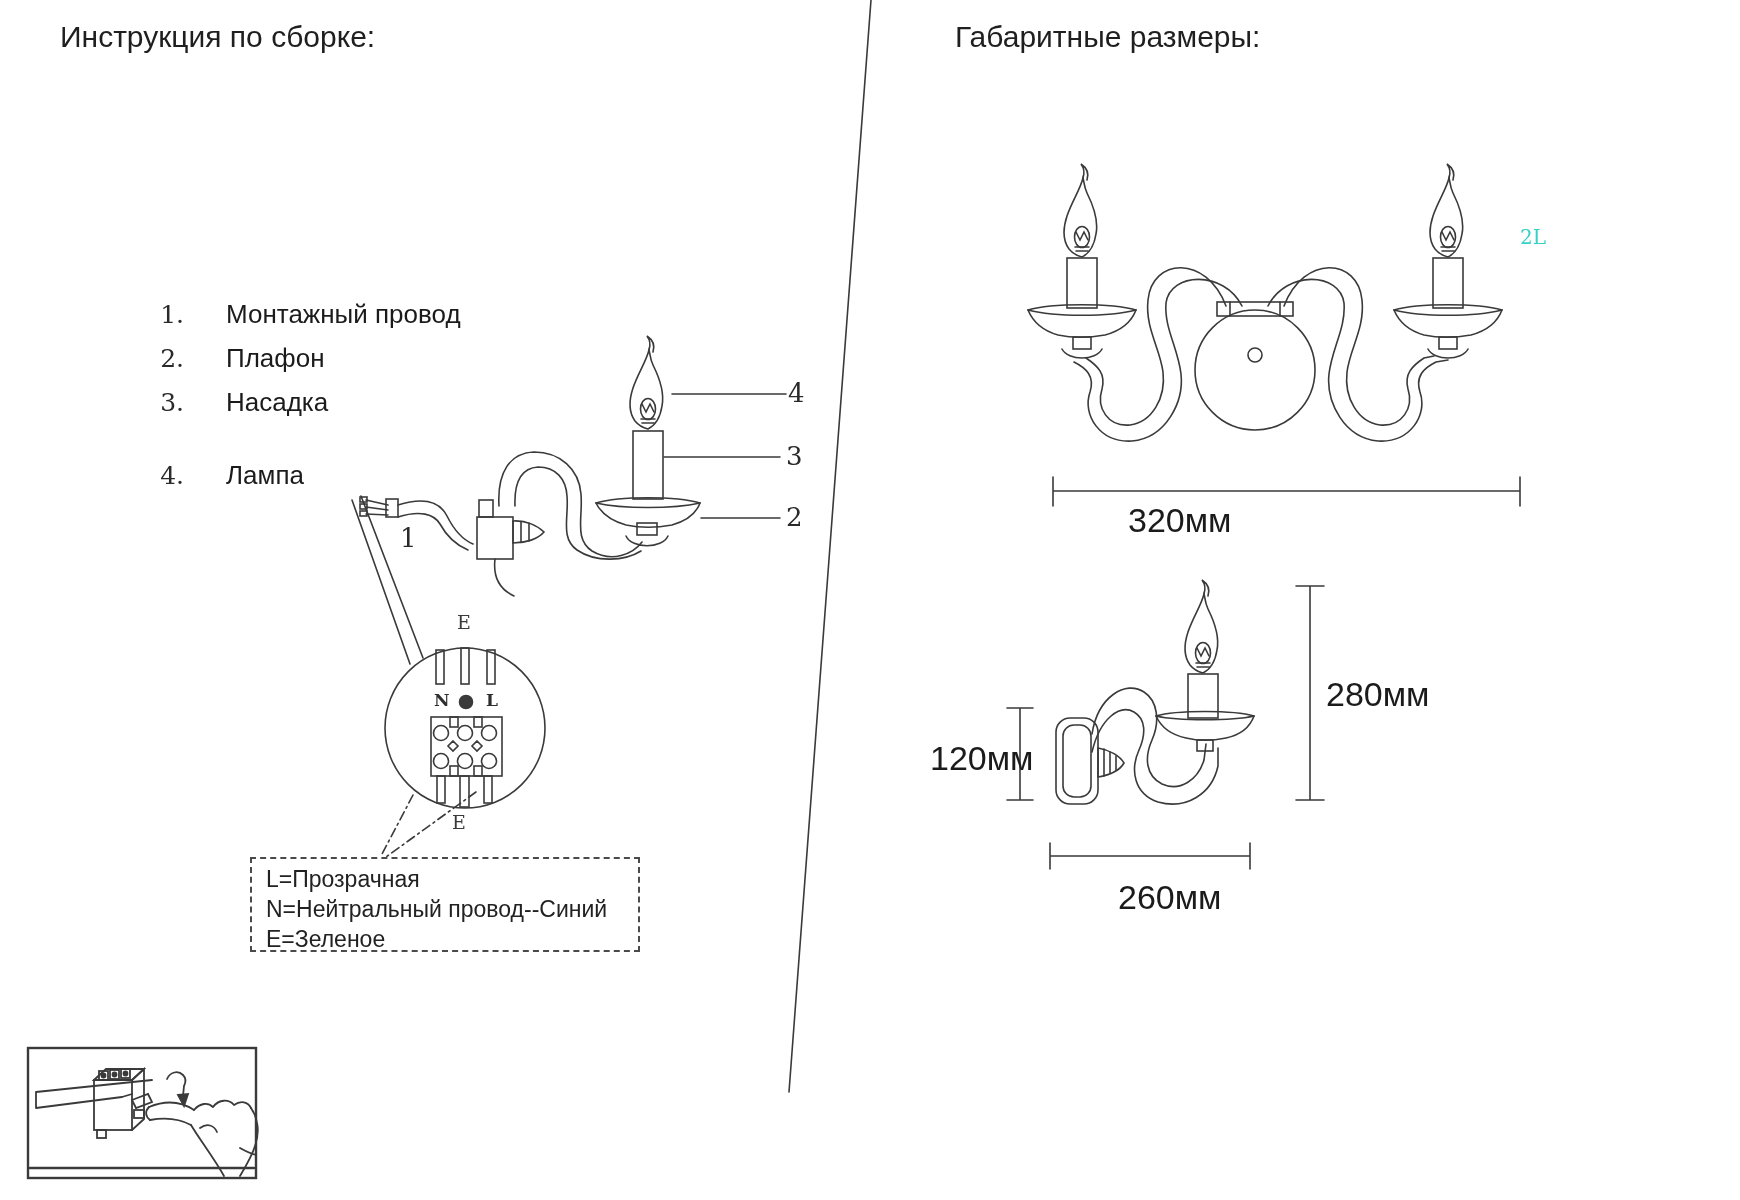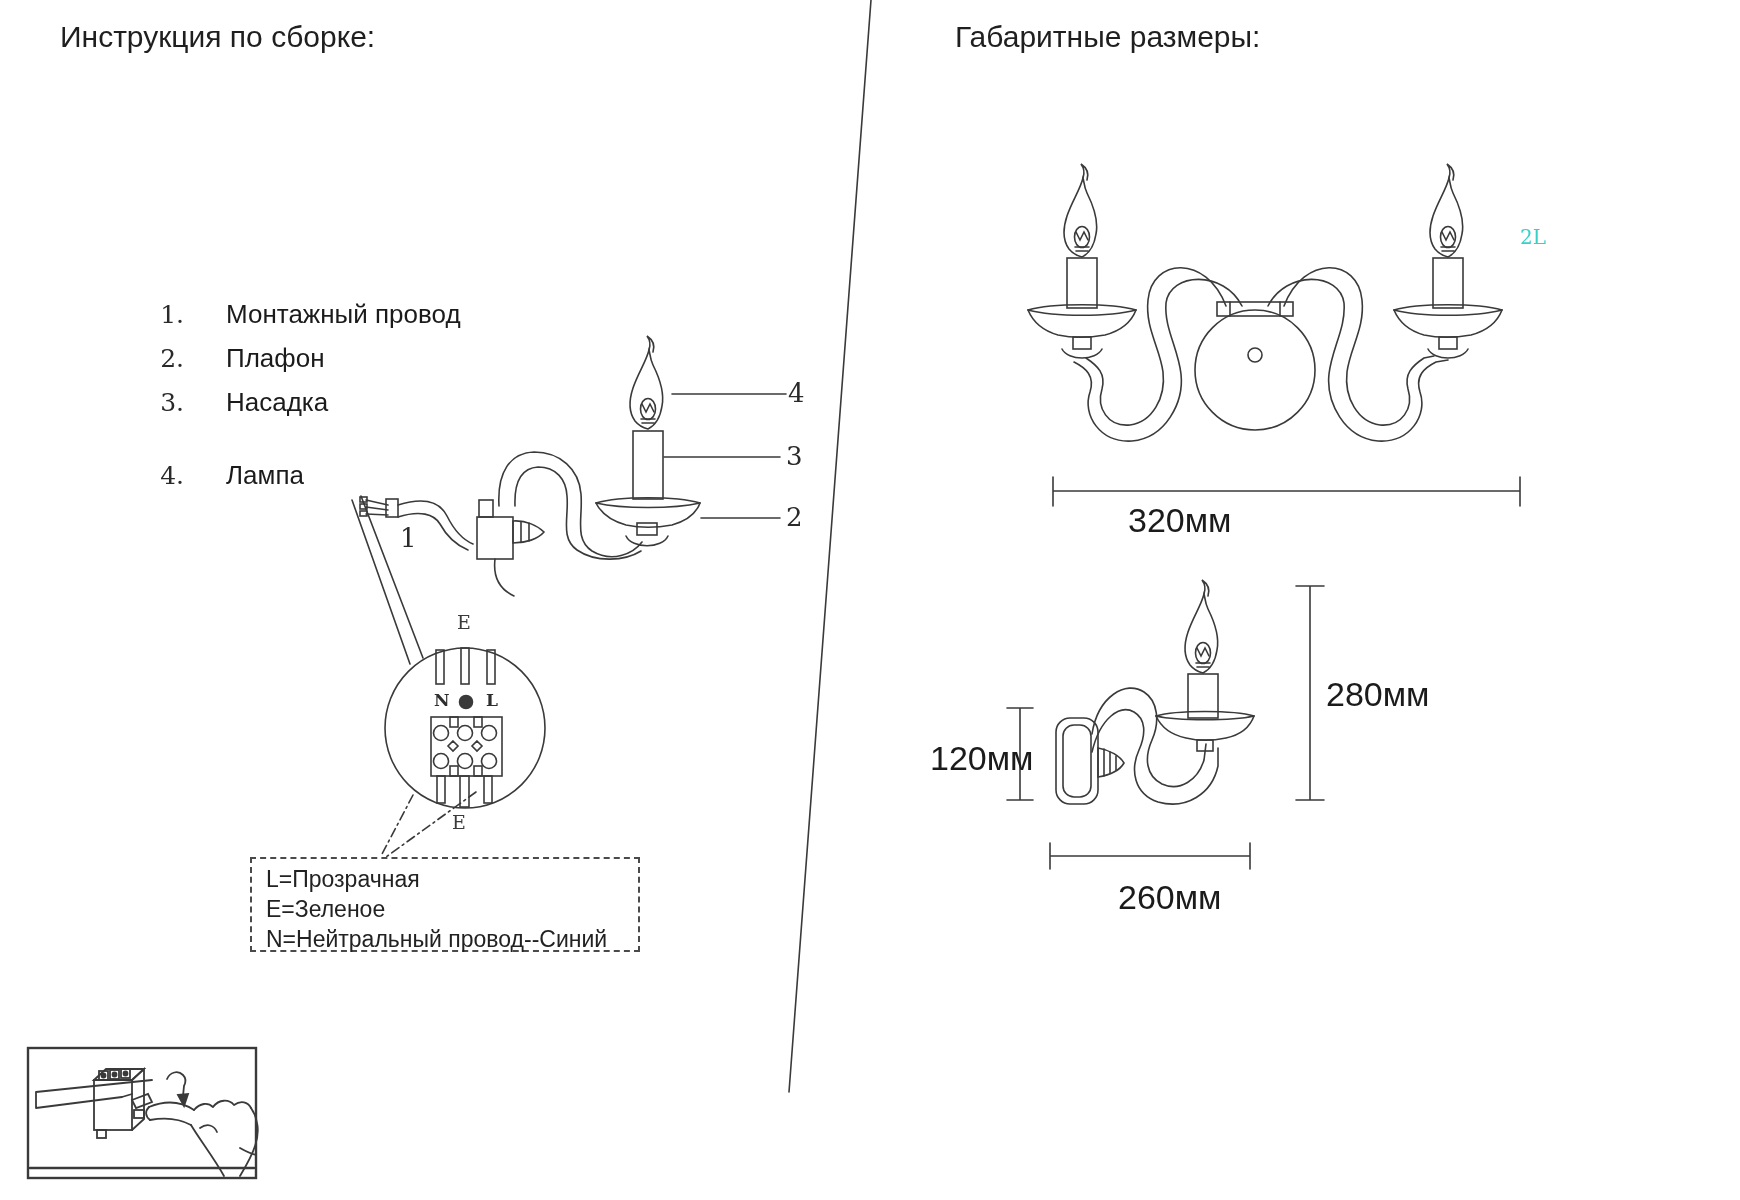--- a/index.html
+++ b/index.html
@@ -209,22 +209,22 @@
   <div class="t callout" style="left:786px;top:442px;">3</div>
   <div class="t callout" style="left:786px;top:503px;">2</div>
 
   <div class="t elab" style="left:457px;top:612px;">E</div>
   <div class="t termlab" style="left:434px;top:691px;">N</div>
   <div class="t termlab" style="left:486px;top:691px;">L</div>
   <div class="t elab" style="left:452px;top:812px;">E</div>
 
   <div class="legend-box">
     <div class="legend-line">L=Прозрачная</div>
+    <div class="legend-line">N=Нейтральный провод--Синий</div>
     <div class="legend-line">E=Зеленое</div>
-    <div class="legend-line">N=Нейтральный провод--Синий</div>
   </div>
 
   <div class="t serif accent" style="left:1520px;top:226px;color:#35d1c6;">2L</div>
   <div class="t dim" style="left:1128px;top:502px;">320мм</div>
   <div class="t dim" style="left:1326px;top:676px;">280мм</div>
   <div class="t dim" style="left:930px;top:740px;">120мм</div>
   <div class="t dim" style="left:1118px;top:879px;">260мм</div>
 
 
 </div>

